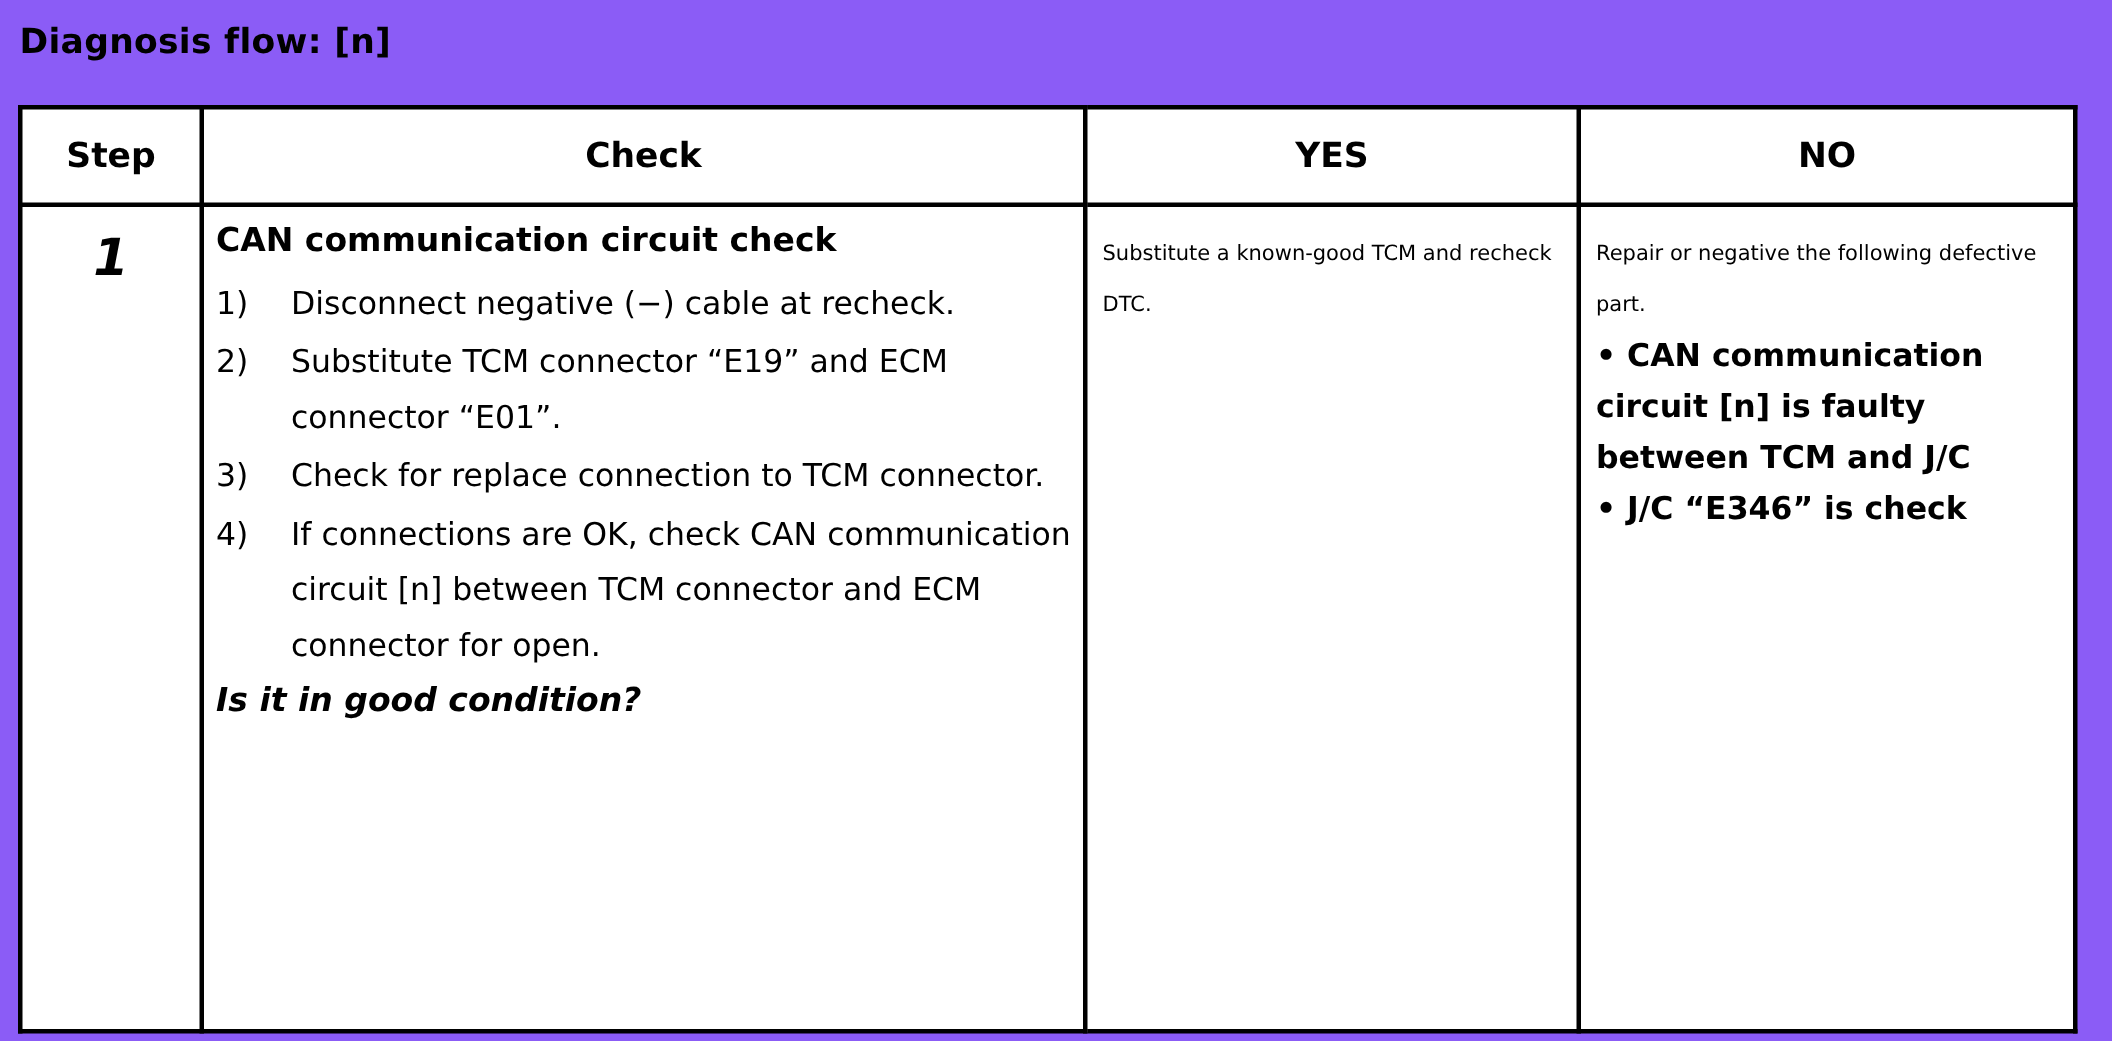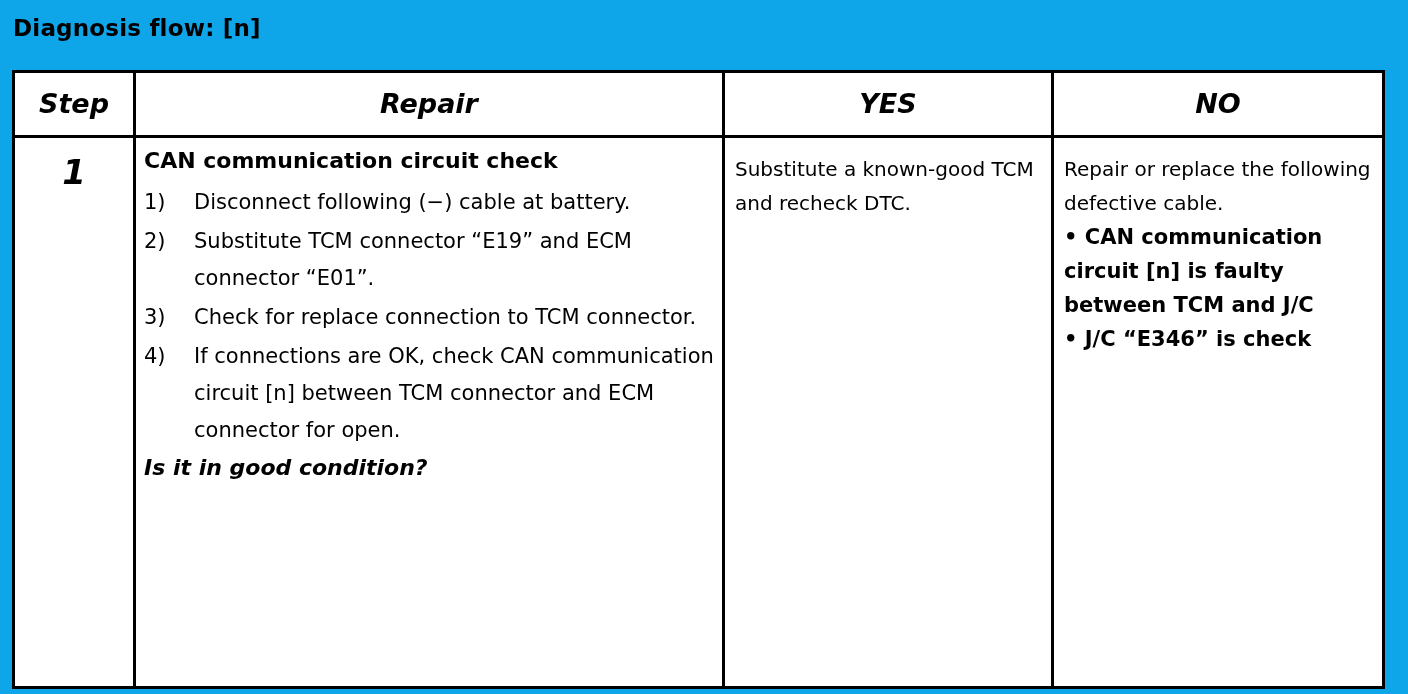--- a/index.html
+++ b/index.html
@@ -12,21 +12,21 @@
     height: 694px;
     font-family: "DejaVu Sans", sans-serif;
     color: #000000;
     overflow: hidden;
   }
 
   .page {
     position: relative;
     width: 1408px;
     height: 694px;
-    background: #0ea5e9;
+    background: #8b5cf6;
   }
 
   .doc-title {
     position: absolute;
     left: 13px;
     top: 14px;
     font-size: 23px;
     font-weight: bold;
     letter-spacing: 0.2px;
     line-height: 28px;
@@ -50,25 +50,24 @@
   .flow-table th,
   .flow-table td {
     border: 3px solid #000000;
     vertical-align: top;
     background: #ffffff;
   }
 
   .flow-table thead th {
     height: 62px;
     vertical-align: middle;
-    font-size: 27px;
+    font-size: 23px;
     font-weight: bold;
     padding: 0 6px;
     line-height: 32px;
-    font-style: italic;
   }
 
   td.step-cell {
     text-align: center;
     padding: 14px 4px 4px 4px;
     height: 530px;
   }
   .step-number {
     font-size: 34px;
     font-weight: bold;
@@ -115,21 +114,21 @@
   }
 
   .action-question {
     font-size: 22px;
     font-weight: bold;
     font-style: italic;
     line-height: 34px;
   }
 
   .plain-line {
-    font-size: 20px;
+    font-size: 14px;
     line-height: 34px;
     margin: 0;
   }
 
   .bullet-line {
     font-size: 21px;
     line-height: 34px;
     margin: 0;
     font-weight: bold;
   }
@@ -144,39 +143,39 @@
   <table class="flow-table">
     <colgroup>
       <col class="c-step">
       <col class="c-action">
       <col class="c-yes">
       <col class="c-no">
     </colgroup>
     <thead>
       <tr>
         <th>Step</th>
-        <th>Repair</th>
+        <th>Check</th>
         <th>YES</th>
         <th>NO</th>
       </tr>
     </thead>
     <tbody>
       <tr>
 
         <td class="step-cell">
           <div class="step-number">1</div>
         </td>
 
         <td class="action-cell">
           <div class="action-heading">CAN communication circuit check</div>
 
           <ol class="step-list">
             <li>
               <span class="marker">1)</span>
-              <span>Disconnect following (−) cable at battery.</span>
+              <span>Disconnect negative (−) cable at recheck.</span>
             </li>
             <li>
               <span class="marker">2)</span>
               <span>Substitute TCM connector “E19” and ECM connector “E01”.</span>
             </li>
             <li>
               <span class="marker">3)</span>
               <span>Check for replace connection to TCM connector.</span>
             </li>
             <li>
@@ -186,21 +185,21 @@
           </ol>
 
           <div class="action-question">Is it in good condition?</div>
         </td>
 
         <td class="yes-cell">
           <div class="plain-line">Substitute a known-good TCM and recheck DTC.</div>
         </td>
 
         <td class="no-cell">
-          <div class="plain-line">Repair or replace the following defective cable.</div>
+          <div class="plain-line">Repair or negative the following defective part.</div>
           <div class="bullet-line">• CAN communication circuit [n] is faulty between TCM and J/C</div>
           <div class="bullet-line">• J/C “E346” is check</div>
         </td>
 
       </tr>
     </tbody>
   </table>
 
 </div>
 

